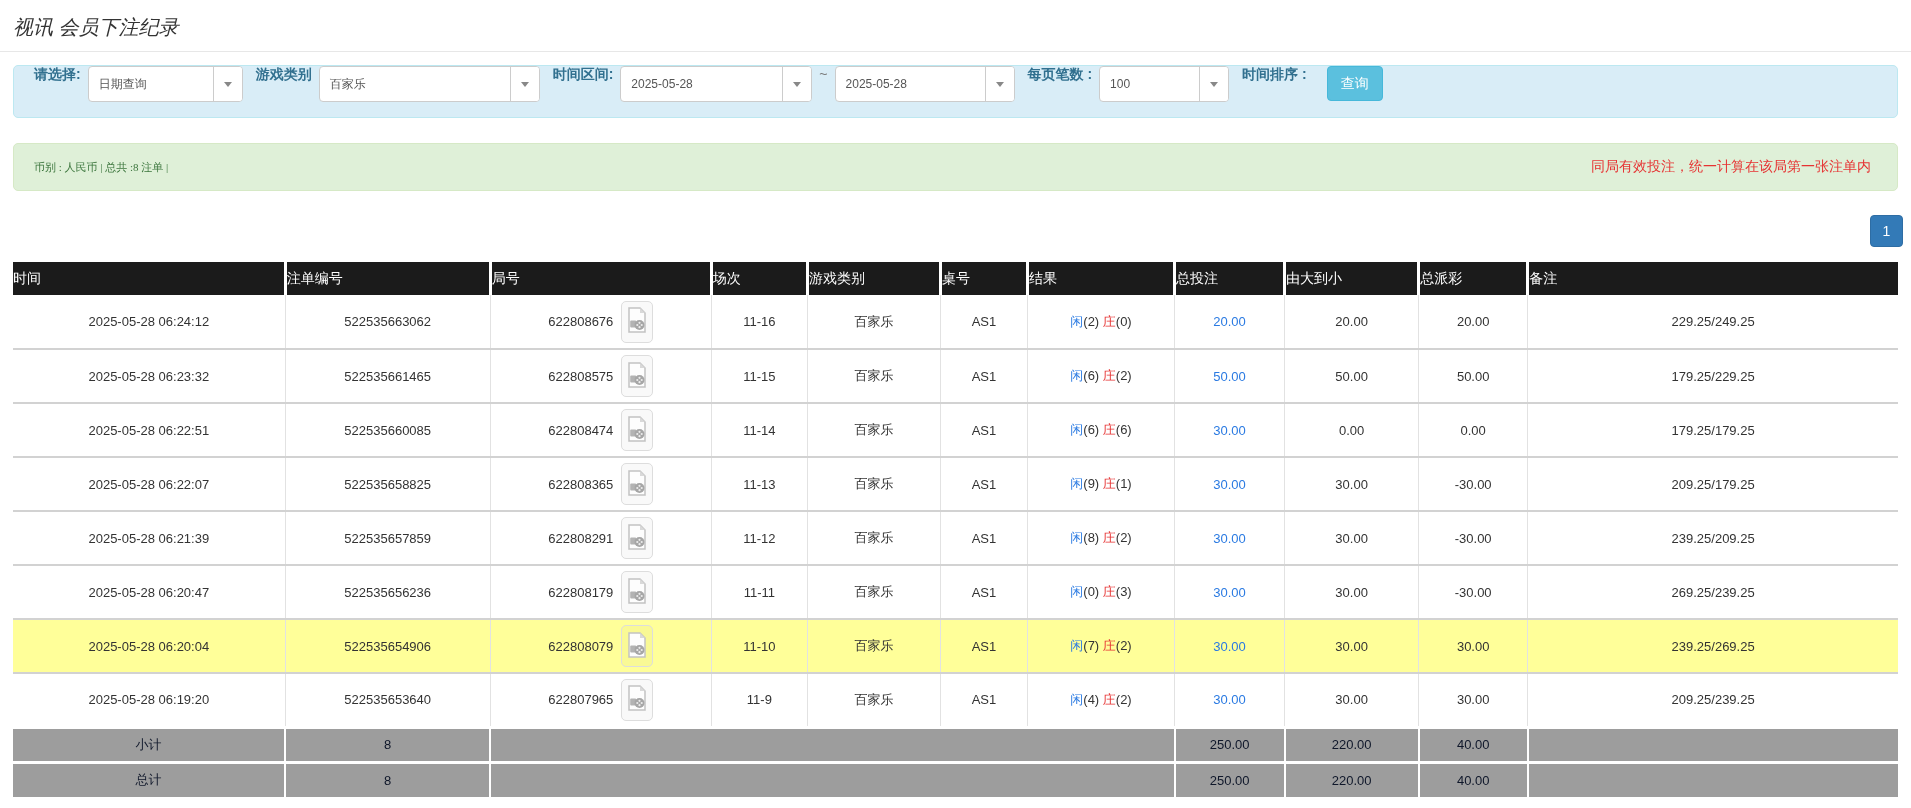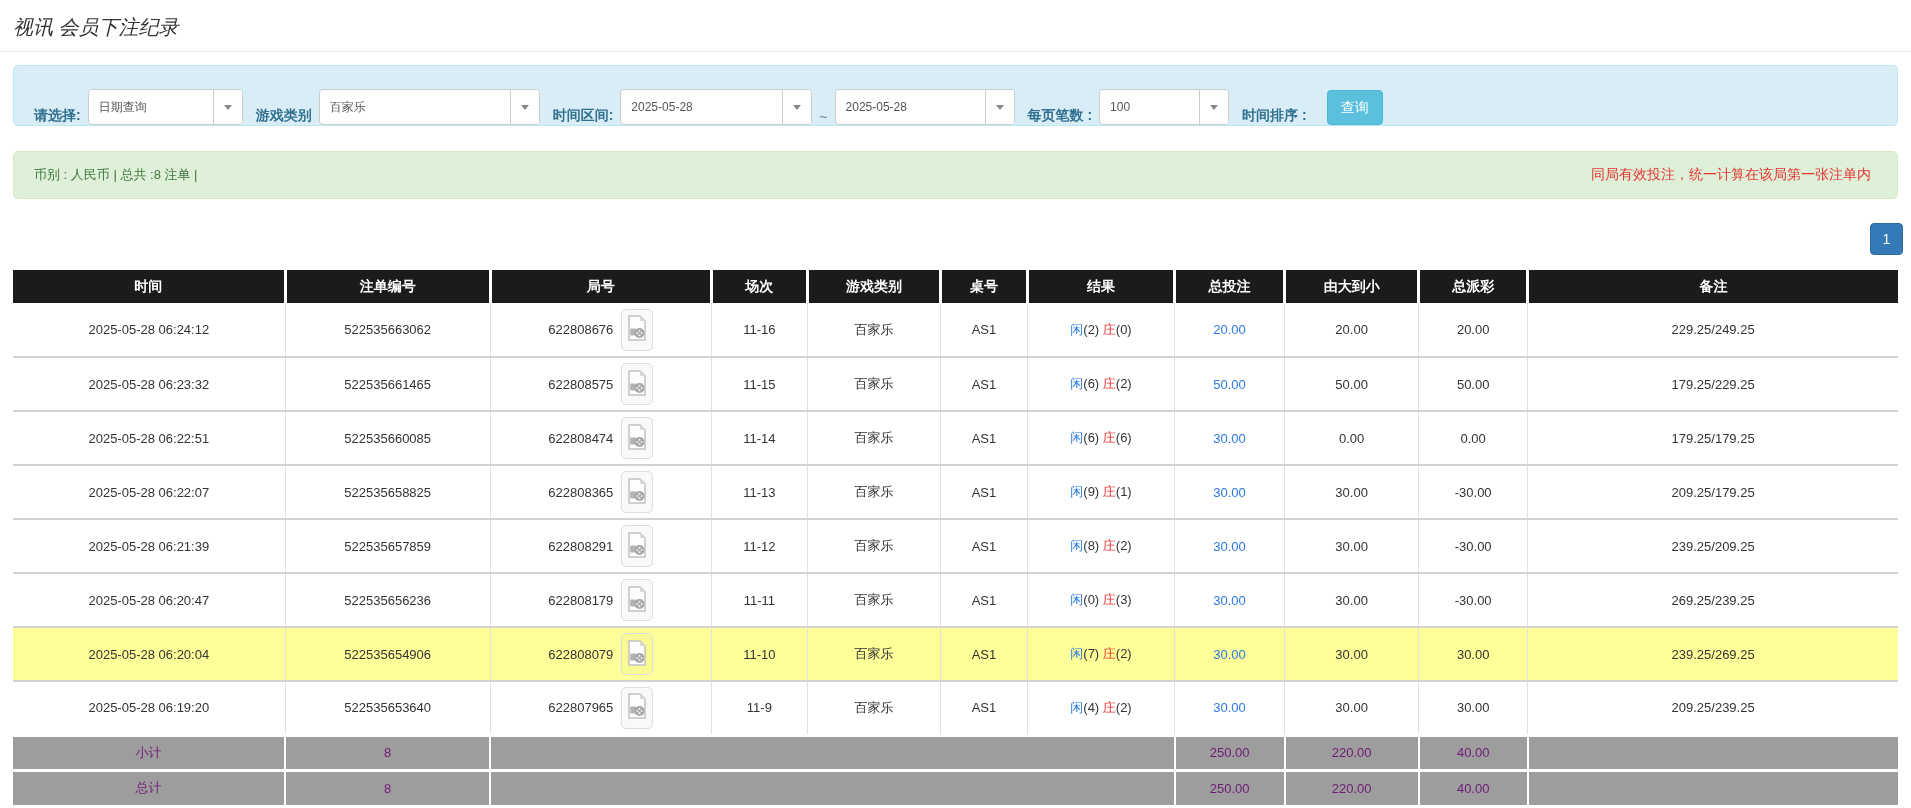--- a/index.html
+++ b/index.html
@@ -5,23 +5,23 @@
   * { box-sizing: border-box; margin: 0; padding: 0; }
   html, body { width: 1911px; height: 808px; background: #fff; overflow: hidden; }
   body { font-family: "Liberation Sans", "DejaVu Sans", sans-serif; color: #333; }
 
   
   .page-header { padding: 14px 13px 10px 13px; border-bottom: 1px solid #e7e7e7; font-style: italic; }
   .page-header h1 { font-size: 20px; font-weight: 500; color: #333; }
 
   
   .filter-bar {
-    margin: 13px 13px 0 13px; height: 61px;
+    margin: 13px 13px 0 13px; height: 53px;
     background: var(--filter-bg); border: 1px solid #bce8f1; border-radius: 5px;
-    display: flex; align-items: flex-end; padding: 0 12px; white-space: nowrap;
+    display: flex; align-items: flex-start; padding: 0 12px; white-space: nowrap;
   }
   .f-label { font-size: 14px; font-weight: bold; color: #31708f; margin-left: 13px; }
   .f-label:first-child { margin-left: 8px; }
   .select {
     margin-left: 7px; height: 36px; background: #fff;
     border: 1px solid #ccc; border-radius: 4px;
     display: inline-flex; align-items: stretch; overflow: hidden;
   }
   .select .val { flex: 1; display: flex; align-items: center; padding: 0 10px; font-size: 12px; color: #555; }
   .select .caret-box { width: 29px; border-left: 1px solid #ccc; display: flex; align-items: center; justify-content: center; background: #fff; }
@@ -32,36 +32,36 @@
     background: var(--accent-blue); color: #fff; border: 1px solid #46b8da; border-radius: 4px; cursor: pointer;
   }
 
   
   .summary-bar {
     margin: 25px 13px 0 13px; height: 48px;
     background: var(--alert-bg); border: 1px solid #d6e9c6; border-radius: 5px;
     display: flex; align-items: center; justify-content: space-between;
     padding: 0 26px 0 20px;
   }
-  .summary-left { color: var(--green-text); font-size: 13px; }
+  .summary-left { color: var(--green-text); font-size: 11px; font-family: Liberation Serif, serif; }
   .summary-right { color: var(--red); font-size: 14px; }
 
   
   .pagination-row { display: flex; justify-content: flex-end; padding: 24px 8px 15px 0; }
   .page-btn {
     min-width: 33px; height: 32px; background: var(--pagination-blue); color: #fff;
     border: 1px solid #2e6da4; border-radius: 4px; font-size: 14px;
     display: flex; align-items: center; justify-content: center; cursor: pointer;
   }
 
   
   table.records { width: 1885px; margin: 0 13px; border-collapse: collapse; table-layout: fixed; }
   table.records th {
-    background: var(--header-bg); color: #fff; font-size: 14px; font-weight: bold;
-    height: 33px; border-left: 3px solid #fff; text-align: center;
+    background: var(--header-bg); color: #fff; font-size: 14px; font-weight: normal;
+    height: 33px; border-left: 3px solid #fff; text-align: left;
   }
   table.records th:first-child { border-left: none; }
   table.records td {
     height: 54px; text-align: center; font-size: 13px; color: #333;
     border-bottom: 2px solid #d2d2d2; border-left: 1px solid #e2e2e2; border-right: 1px solid #e2e2e2;
     background: #fff; overflow: hidden;
   }
   table.records td:first-child { border-left: none; }
   table.records td:last-child { border-right: none; }
   tr.hl td { background: var(--highlight-yellow); text-align: center; }
@@ -73,21 +73,21 @@
 
   .video-btn {
     display: inline-flex; align-items: center; justify-content: center;
     width: 32px; height: 42px; margin-left: 8px; vertical-align: middle;
     background: rgba(0,0,0,0.025); border: 1px solid #ddd; border-radius: 5px; cursor: pointer;
   }
   .round-wrap { display: inline-flex; align-items: center; }
 
   
   table.records tr.footer-row td {
-    background: var(--footer-grey); color: #701a75; height: 35px; font-size: 13px;
+    background: var(--footer-grey); color: #0f172a; height: 35px; font-size: 13px;
     border-left: 2px solid #fff; border-right: none; border-bottom: none;
     border-top: 3px solid #fff;
   }
   table.records tr.footer-row td:first-child { border-left: none; }
 </style>
 </head>
 <body>
 
 <div class="page-header">
   <h1>视讯 会员下注纪录</h1>

